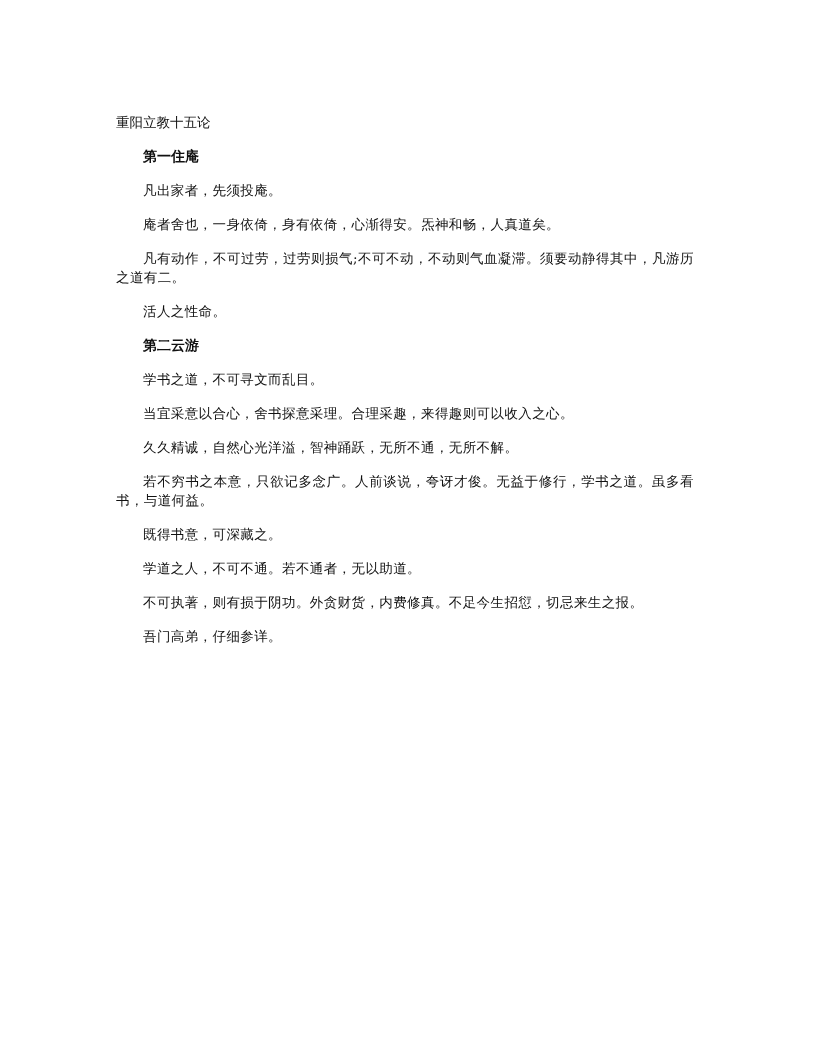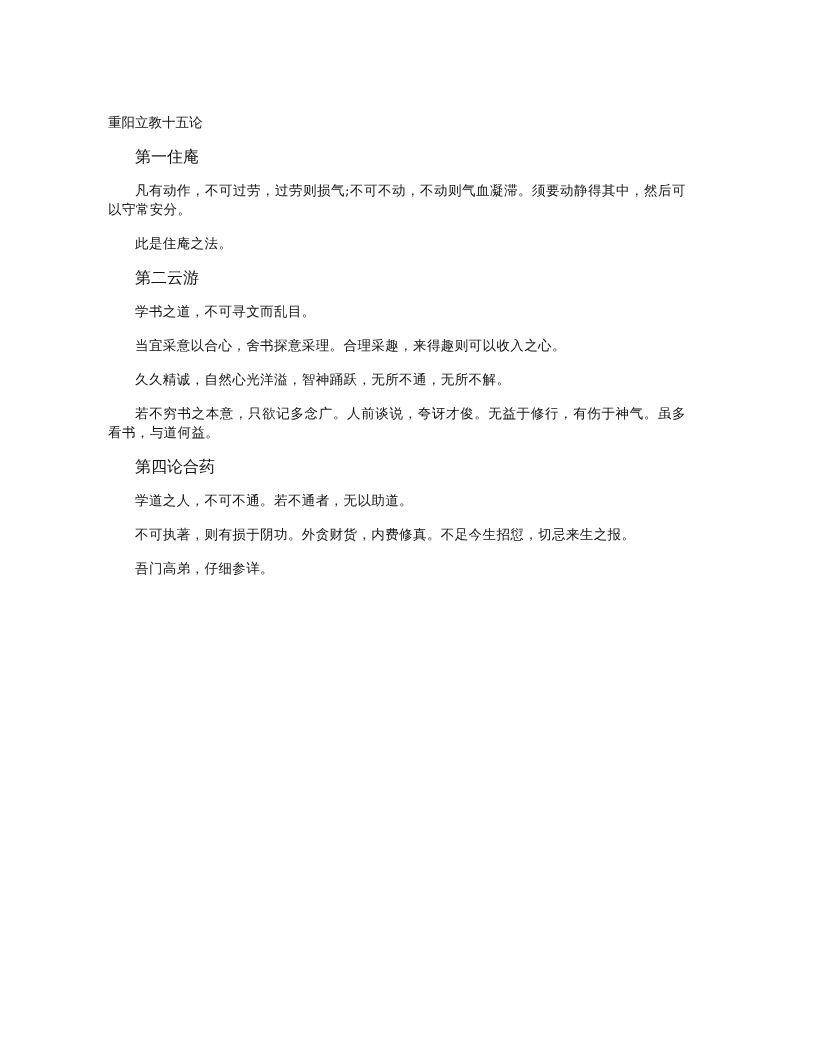--- a/index.html
+++ b/index.html
@@ -8,21 +8,21 @@
       background: #ffffff;
     }
     body {
       width: 816px;
       height: 1056px;
       position: relative;
       overflow: hidden;
     }
     .page {
       position: absolute;
-      left: 108px;
+      left: 116px;
       top: 113px;
       width: 578px;
       font-family: "DejaVu Serif", "Liberation Serif", serif;
       font-size: 13.5px;
       line-height: 19px;
       color: #111111;
     }
     .doc-title {
       margin: 0 0 15px 0;
       font-weight: normal;
@@ -31,47 +31,49 @@
     }
     .para {
       margin: 0 0 15px 0;
       text-indent: 27px;
       text-align: justify;
       letter-spacing: 0.4px;
     }
     .section-heading {
       margin: 0 0 15px 0;
       text-indent: 27px;
-      font-weight: normal;
-      font-size: 16px;
+      font-weight: bold;
+      font-size: 14px;
       line-height: 19px;
     }
   </style>
 </head>
 <body>
 
 <div class="page">
   <div class="doc-title">重阳立教十五论</div>
 
   <div class="section">
     <div class="section-heading">第一住庵</div>
-    <p class="para">凡有动作，不可过劳，过劳则损气;不可不动，不动则气血凝滞。须要动静得其中，然后可以守常安分。</p>
-    <p class="para">此是住庵之法。</p>
+    <p class="para">凡出家者，先须投庵。</p>
+    <p class="para">庵者舍也，一身依倚，身有依倚，心渐得安。炁神和畅，人真道矣。</p>
+    <p class="para">凡有动作，不可过劳，过劳则损气;不可不动，不动则气血凝滞。须要动静得其中，凡游历之道有二。</p>
+    <p class="para">活人之性命。</p>
   </div>
 
   <div class="section">
     <div class="section-heading">第二云游</div>
   </div>
 
   <div class="section">
     <p class="para">学书之道，不可寻文而乱目。</p>
     <p class="para">当宜采意以合心，舍书探意采理。合理采趣，来得趣则可以收入之心。</p>
     <p class="para">久久精诚，自然心光洋溢，智神踊跃，无所不通，无所不解。</p>
-    <p class="para">若不穷书之本意，只欲记多念广。人前谈说，夸讶才俊。无益于修行，有伤于神气。虽多看书，与道何益。</p>
+    <p class="para">若不穷书之本意，只欲记多念广。人前谈说，夸讶才俊。无益于修行，学书之道。虽多看书，与道何益。</p>
+    <p class="para">既得书意，可深藏之。</p>
   </div>
 
   <div class="section">
-    <div class="section-heading">第四论合药</div>
     <p class="para">学道之人，不可不通。若不通者，无以助道。</p>
     <p class="para">不可执著，则有损于阴功。外贪财货，内费修真。不足今生招愆，切忌来生之报。</p>
     <p class="para">吾门高弟，仔细参详。</p>
   </div>
 </div>
 
 </body></html>

